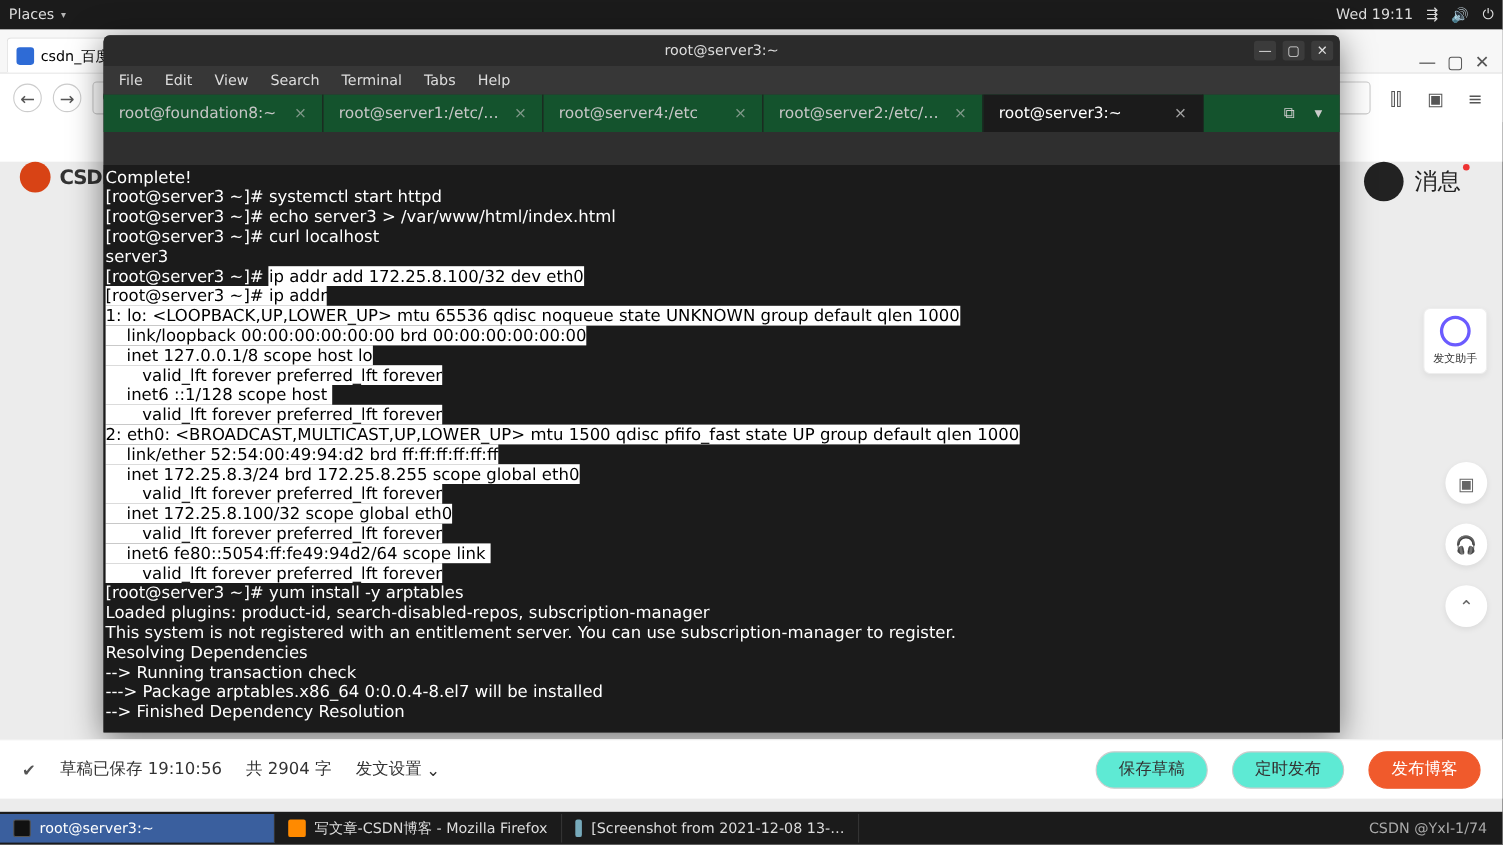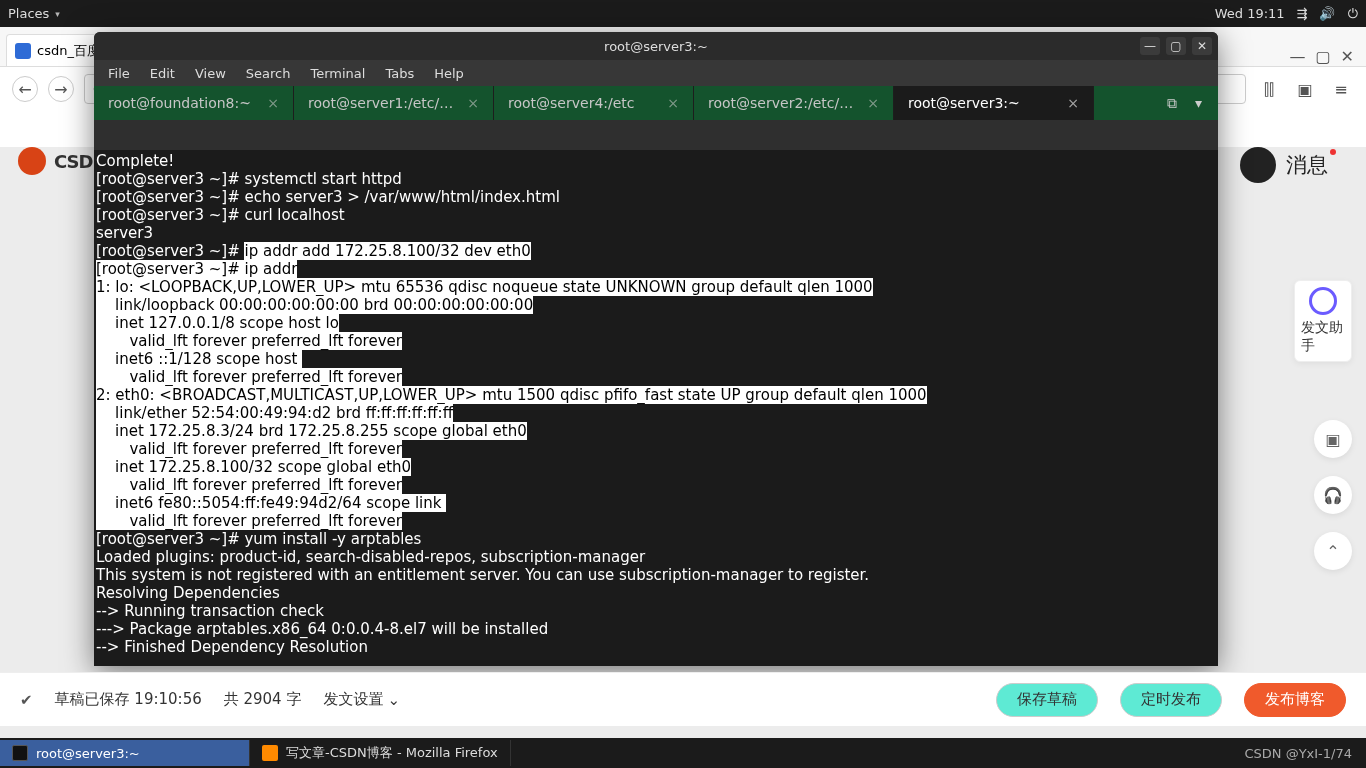--- a/index.html
+++ b/index.html
@@ -25,21 +25,21 @@
 .csdn-bar{position:absolute; top:147px; left:18px; display:flex; align-items:center; gap:8px;}
 .csdn-mascot{width:28px;height:28px;background:#d84315;border-radius:14px;display:inline-block;}
 .csdn-logo{font-weight:700;font-size:18px;color:#333;letter-spacing:-1px;}
 .avatar-area{position:absolute; top:147px; right:38px; display:flex; align-items:center; gap:10px;}
 .avatar{width:36px;height:36px;border-radius:18px;background:#222;display:inline-block;}
 .msg{font-size:21px;color:#222;position:relative;}
 .msg::after{content:"";position:absolute;top:-2px;right:-8px;width:6px;height:6px;background:#e33;border-radius:3px;}
 
 .side-float{position:absolute; right:14px; top:280px; width:58px; background:#fff; border:1px solid #eee; border-radius:6px; padding:6px; display:flex; flex-direction:column; align-items:center; gap:4px; box-shadow:0 2px 6px rgba(0,0,0,.06);}
 .side-float .orb{width:28px;height:28px;border-radius:14px;border:3px solid #6b5bff;display:inline-block;}
-.side-float span{font-size:14px;color:#333;}
+.side-float span{font-size:10px;color:#333;}
 .side-stack{position:absolute; right:14px; top:420px; display:flex; flex-direction:column; gap:18px; align-items:center;}
 .side-stack .ic{width:38px;height:38px;border-radius:19px;background:#fff;box-shadow:0 2px 6px rgba(0,0,0,.08);display:flex;align-items:center;justify-content:center;color:#666;font-size:16px;}
 
 .terminal-window{position:absolute; left:94px; top:32px; width:1124px; background:#2f2f2f; border-radius:6px 6px 0 0; overflow:hidden; box-shadow:0 6px 30px rgba(0,0,0,.5);}
 .term-title{height:28px;background:#2b2b2b;color:#ddd;display:flex;align-items:center;justify-content:center;font-size:13px;position:relative;}
 .term-title .wbtns{position:absolute;right:6px;display:flex;gap:6px;}
 .term-title .wbtn{width:20px;height:18px;background:#3b3b3b;border-radius:3px;display:flex;align-items:center;justify-content:center;color:#ddd;font-size:12px;}
 .term-menus{height:26px;background:#373737;display:flex;align-items:center;gap:20px;padding:0 14px;color:#ddd;font-size:13px;}
 .term-tabs{height:34px;background:#14532d;display:flex;align-items:stretch;color:#ccc;font-size:14px;}
 .term-tab{flex:0 0 200px;display:flex;align-items:center;justify-content:space-between;padding:0 14px;border-right:1px solid #1d1d1d;color:#c6c6c6;}
@@ -234,14 +234,18 @@
 
 <div class="taskbar">
   <div class="task active">
       <span class="ico ico-term"></span>
       <span>root@server3:~</span>
     </div>
   <div class="task">
       <span class="ico ico-ff"></span>
       <span>写文章-CSDN博客 - Mozilla Firefox</span>
     </div>
+  <div class="task">
+      <span class="ico ico-eye"></span>
+      <span>[Screenshot from 2021-12-08 13-…</span>
+    </div>
   <div class="task-right">CSDN @YxI-1/74</div>
 </div>
 
 </body></html>

